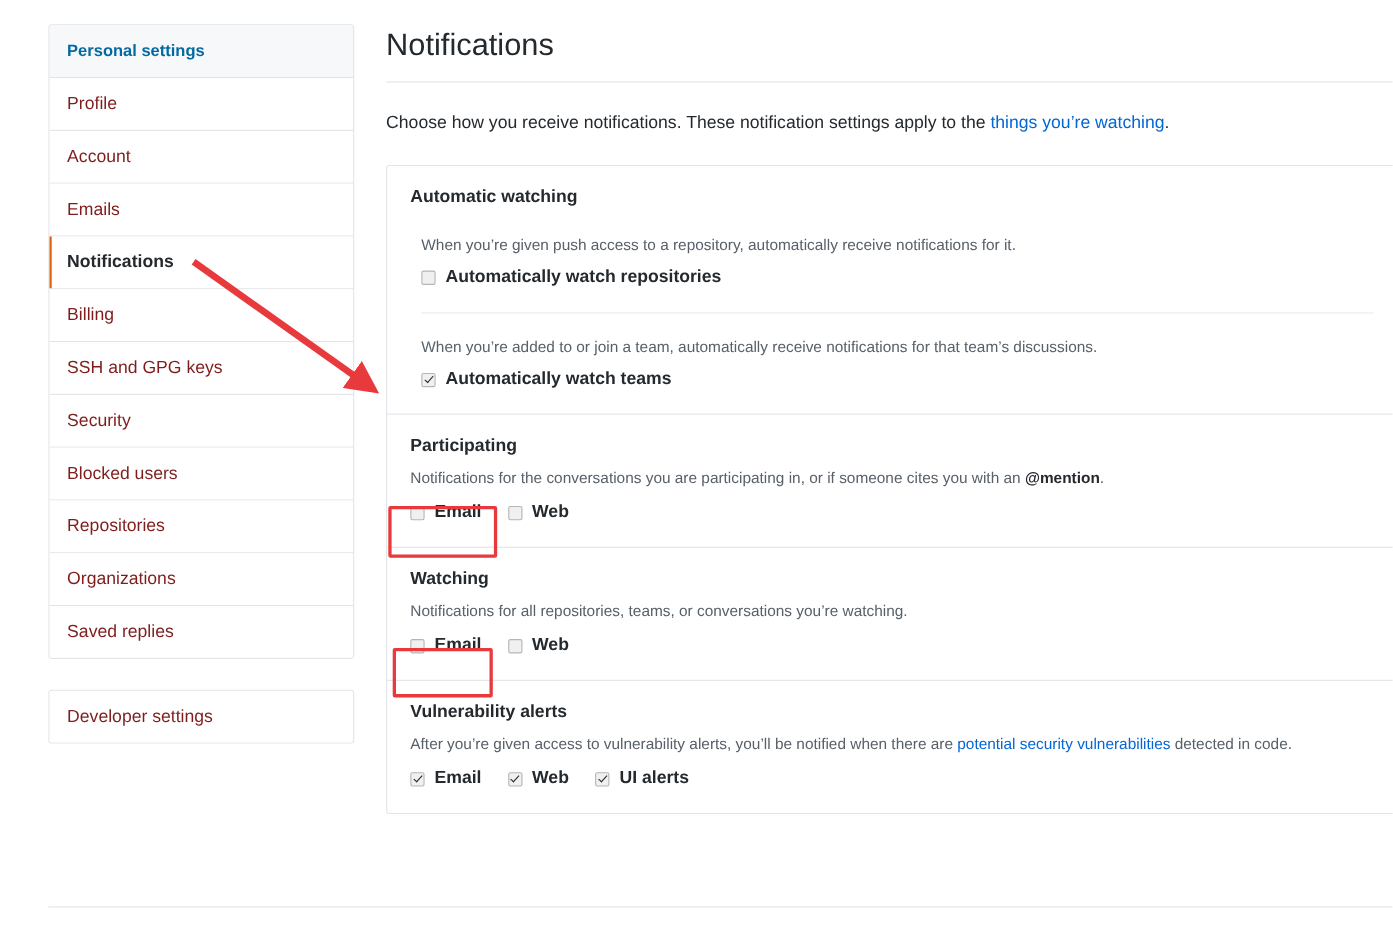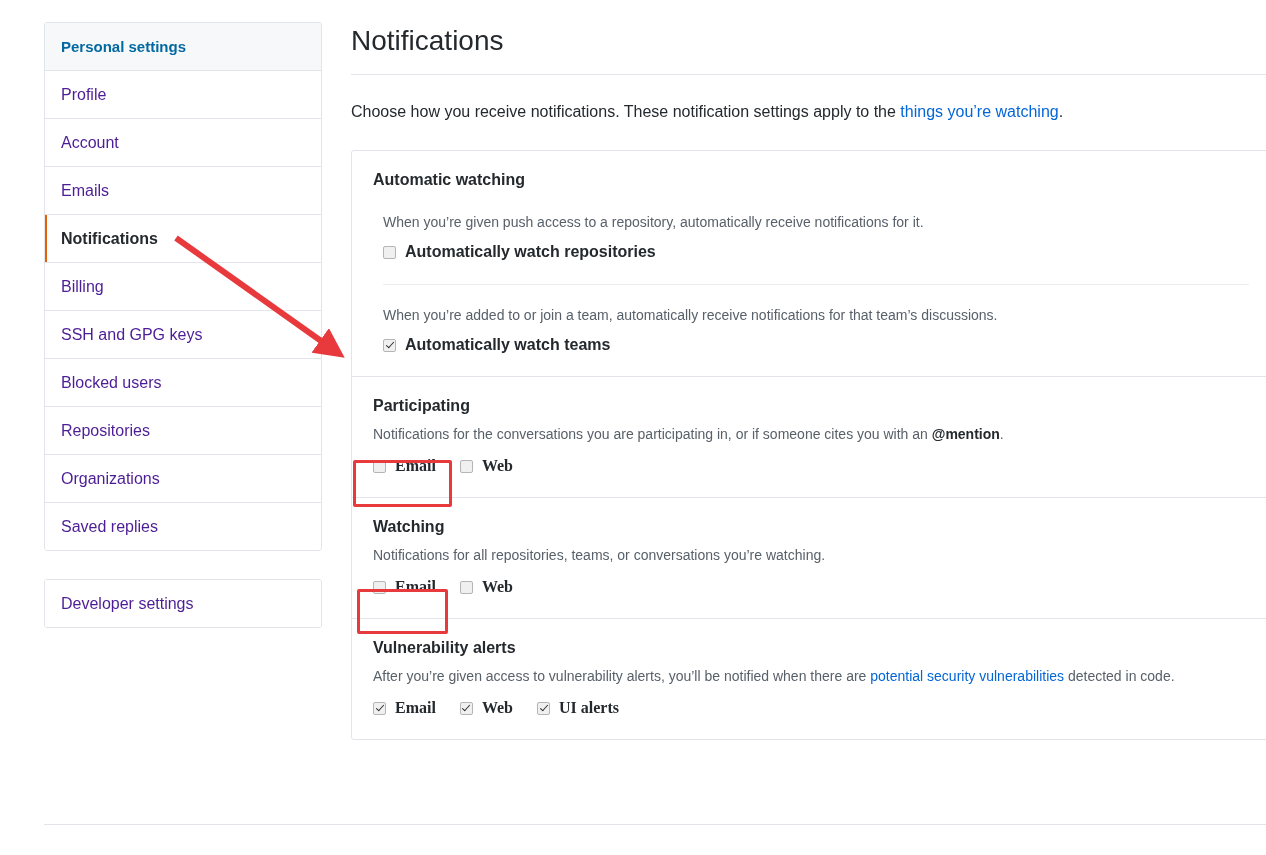--- a/index.html
+++ b/index.html
@@ -36,21 +36,21 @@
     font-size: 15px;
     font-weight: 600;
     color: #0369a1;
     line-height: 21px;
   }
   .nav-item {
     display: block;
     padding: 12px 16px;
     font-size: 16px;
     line-height: 23px;
-    color: #4c1d95;
+    color: #7f1d1d;
     border-bottom: 1px solid #e1e4e8;
     text-decoration: none;
     position: relative;
     background: #fff;
   }
   .nav-item:last-child { border-bottom: none; }
   .nav-item.selected {
     color: #24292e;
     font-weight: 600;
   }
@@ -129,21 +129,21 @@
     margin: 21px 10px 20px 10px;
   }
 
   
   .check-row {
     display: flex;
     align-items: center;
     margin-top: 9px;
   }
   .check-row.indented { margin-left: 10px; }
-  .check-row.options { margin-top: 11px; font-family: Liberation Serif, serif; }
+  .check-row.options { margin-top: 11px; }
 
   .opt {
     display: flex;
     align-items: center;
     margin-right: 24px;
     position: relative;
   }
   .opt:last-child { margin-right: 0; }
 
   .cb {
@@ -214,20 +214,21 @@
 <div class="sidebar">
   <div class="sidebar-box">
     <div class="sidebar-header">Personal settings</div>
 
     <a class="nav-item" href="#"><span>Profile</span></a>
     <a class="nav-item" href="#"><span>Account</span></a>
     <a class="nav-item" href="#"><span>Emails</span></a>
     <a class="nav-item selected" href="#"><span>Notifications</span></a>
     <a class="nav-item" href="#"><span>Billing</span></a>
     <a class="nav-item" href="#"><span>SSH and GPG keys</span></a>
+    <a class="nav-item" href="#"><span>Security</span></a>
     <a class="nav-item" href="#"><span>Blocked users</span></a>
     <a class="nav-item" href="#"><span>Repositories</span></a>
     <a class="nav-item" href="#"><span>Organizations</span></a>
     <a class="nav-item" href="#"><span>Saved replies</span></a>
   </div>
 
   <div class="sidebar-box second">
     <a class="nav-item" href="#"><span>Developer settings</span></a>
   </div>
 </div>

